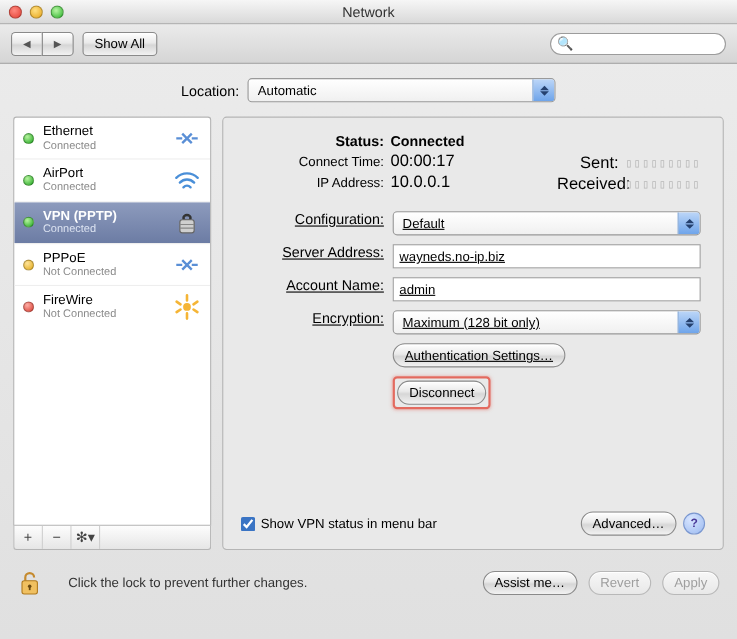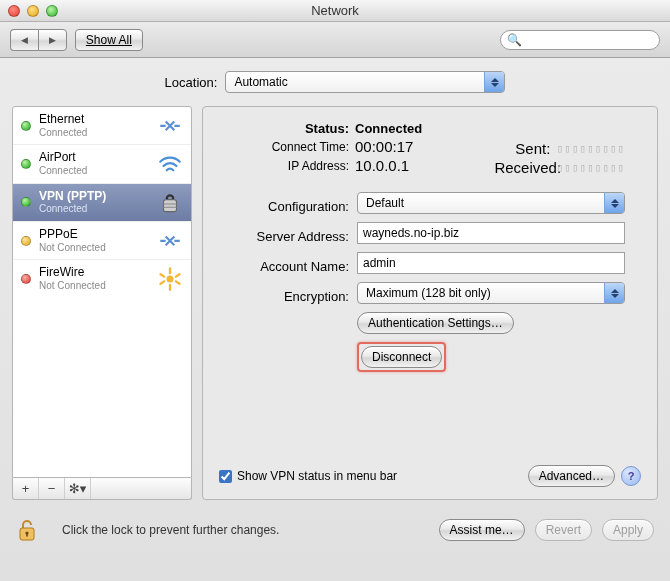--- a/index.html
+++ b/index.html
@@ -46,21 +46,21 @@
     font-size: 12px;
     display: inline-flex;
     align-items: center;
     box-shadow: 0 1px 0 #fff inset;
     cursor: default;
   }
   .seg .aquabtn { border-radius: 0; border-right: none;}
   .seg .aquabtn:first-child { border-top-left-radius:4px; border-bottom-left-radius:4px;}
   .seg .aquabtn:last-child  { border-top-right-radius:4px; border-bottom-right-radius:4px; border-right:1px solid #8a8a8a;}
   .aquabtn.disabled { color:#9e9e9e; border-color:#b8b8b8; background: linear-gradient(#f7f7f7,#e8e8e8);}
-  .toolbar .showall { margin-left: 8px; text-decoration: underline; }
+  .toolbar .showall { margin-left: 8px; }
   .toolbar .search {
     margin-left: auto;
     width: 160px;
     height: 20px;
     border: 1px solid #9c9c9c;
     border-radius: 10px;
     background: #fff;
     display:flex; align-items:center; padding: 0 6px;
   }
   .toolbar .search .mag { color:#777; margin-right:4px; font-size:12px;}
@@ -128,32 +128,32 @@
     width:26px; display:flex; align-items:center; justify-content:center;
     border-right:1px solid #cfcfcf; font-size:13px; color:#444;
   }
   .sidefoot div:last-child{border-right:none; flex:1;}
   
   .pane {
     flex:1;
     background:#e9e9e9;
     border:1px solid #b5b5b5;
     border-radius:4px;
-    padding: 14px 32px 10px 16px;
+    padding: 14px 20px 10px 16px;
     height:394px;
     position:relative;
   }
   .status-block{display:flex; gap:30px; margin-bottom:16px;}
   .rows {display:flex; flex-direction:column; gap:2px;}
   .frow{display:flex; align-items:center; gap:6px;}
   .lbl{width:130px; text-align:right; font-size:12px;}
   .val{font-size:15px;}
   .bold{font-weight:bold; font-size:13px;}
   .bars{ letter-spacing:1px; color:#b8b8b8; font-family:monospace;}
-  .formrow{display:flex; align-items:flex-end; gap:8px; margin-bottom:8px;}
+  .formrow{display:flex; align-items:flex-start; gap:8px; margin-bottom:8px;text-decoration:underline;}
   .formrow .lbl{width:130px; font-size:13px;}
   .tfield{
     flex:1; height:22px; border:1px solid #9f9f9f; background:#fff;
     padding:0 5px; font-size:12px;
   }
   .popup.wide{flex:1;}
   .highlight{
     border:2px solid #e36a5f; border-radius:4px; padding:2px;
     display:inline-block; box-shadow:0 0 3px rgba(227,106,95,.5);
   }

